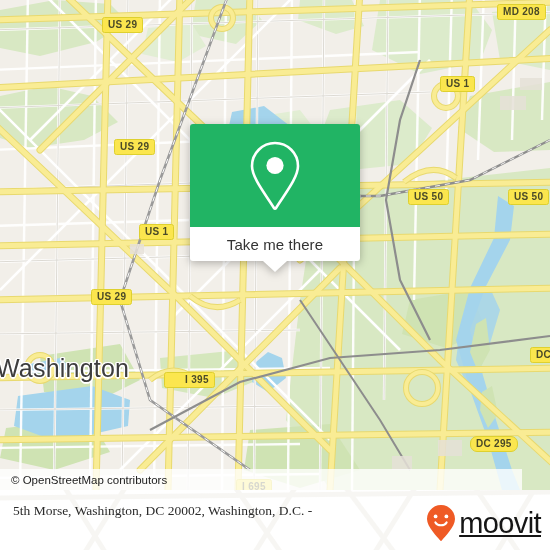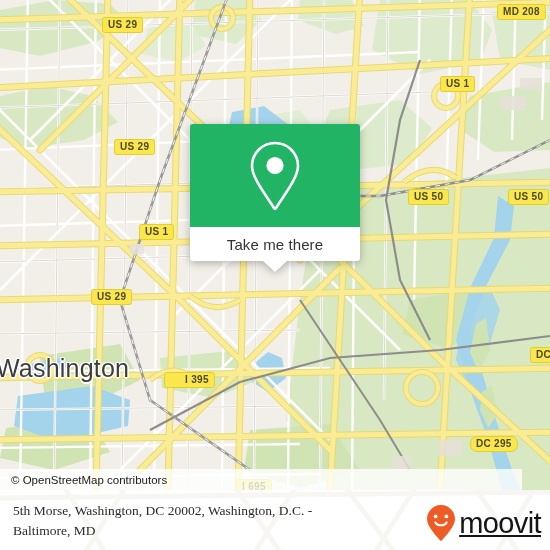--- a/index.html
+++ b/index.html
@@ -431,21 +431,20 @@
         <path d="M420,-10 L370,70"></path>
         <path d="M470,-10 L524,70"></path>
         <path d="M540,-10 L492,70"></path>
         <path d="M-10,8 L560,2"></path>
       </g>
     </svg>
 
     <div class="bottombar-inner">
       <div class="address">
         <div>5th Morse, Washington, DC 20002, Washington, D.C. -</div>
-        <div>Baltimore, MD</div>
       </div>
 
       <div class="brand">
         <svg class="brand-logo" width="30" height="38" viewBox="0 0 30 38" xmlns="http://www.w3.org/2000/svg">
           <path d="M15 1 C7.3 1 1 7.3 1 15 C1 23.2 11.4 32.5 14.2 36.6 C14.6 37.2 15.4 37.2 15.8 36.6
                    C18.6 32.5 29 23.2 29 15 C29 7.3 22.7 1 15 1 Z" fill="#ef5a25"></path>
           <circle cx="9.6" cy="12.4" r="1.9" fill="#ffffff"></circle>
           <circle cx="20.4" cy="12.4" r="1.9" fill="#ffffff"></circle>
           <path d="M9.4 18.4 C11.4 22.2 18.6 22.2 20.6 18.4" fill="none" stroke="#ffffff" stroke-width="2.1" stroke-linecap="round"></path>
         </svg>

